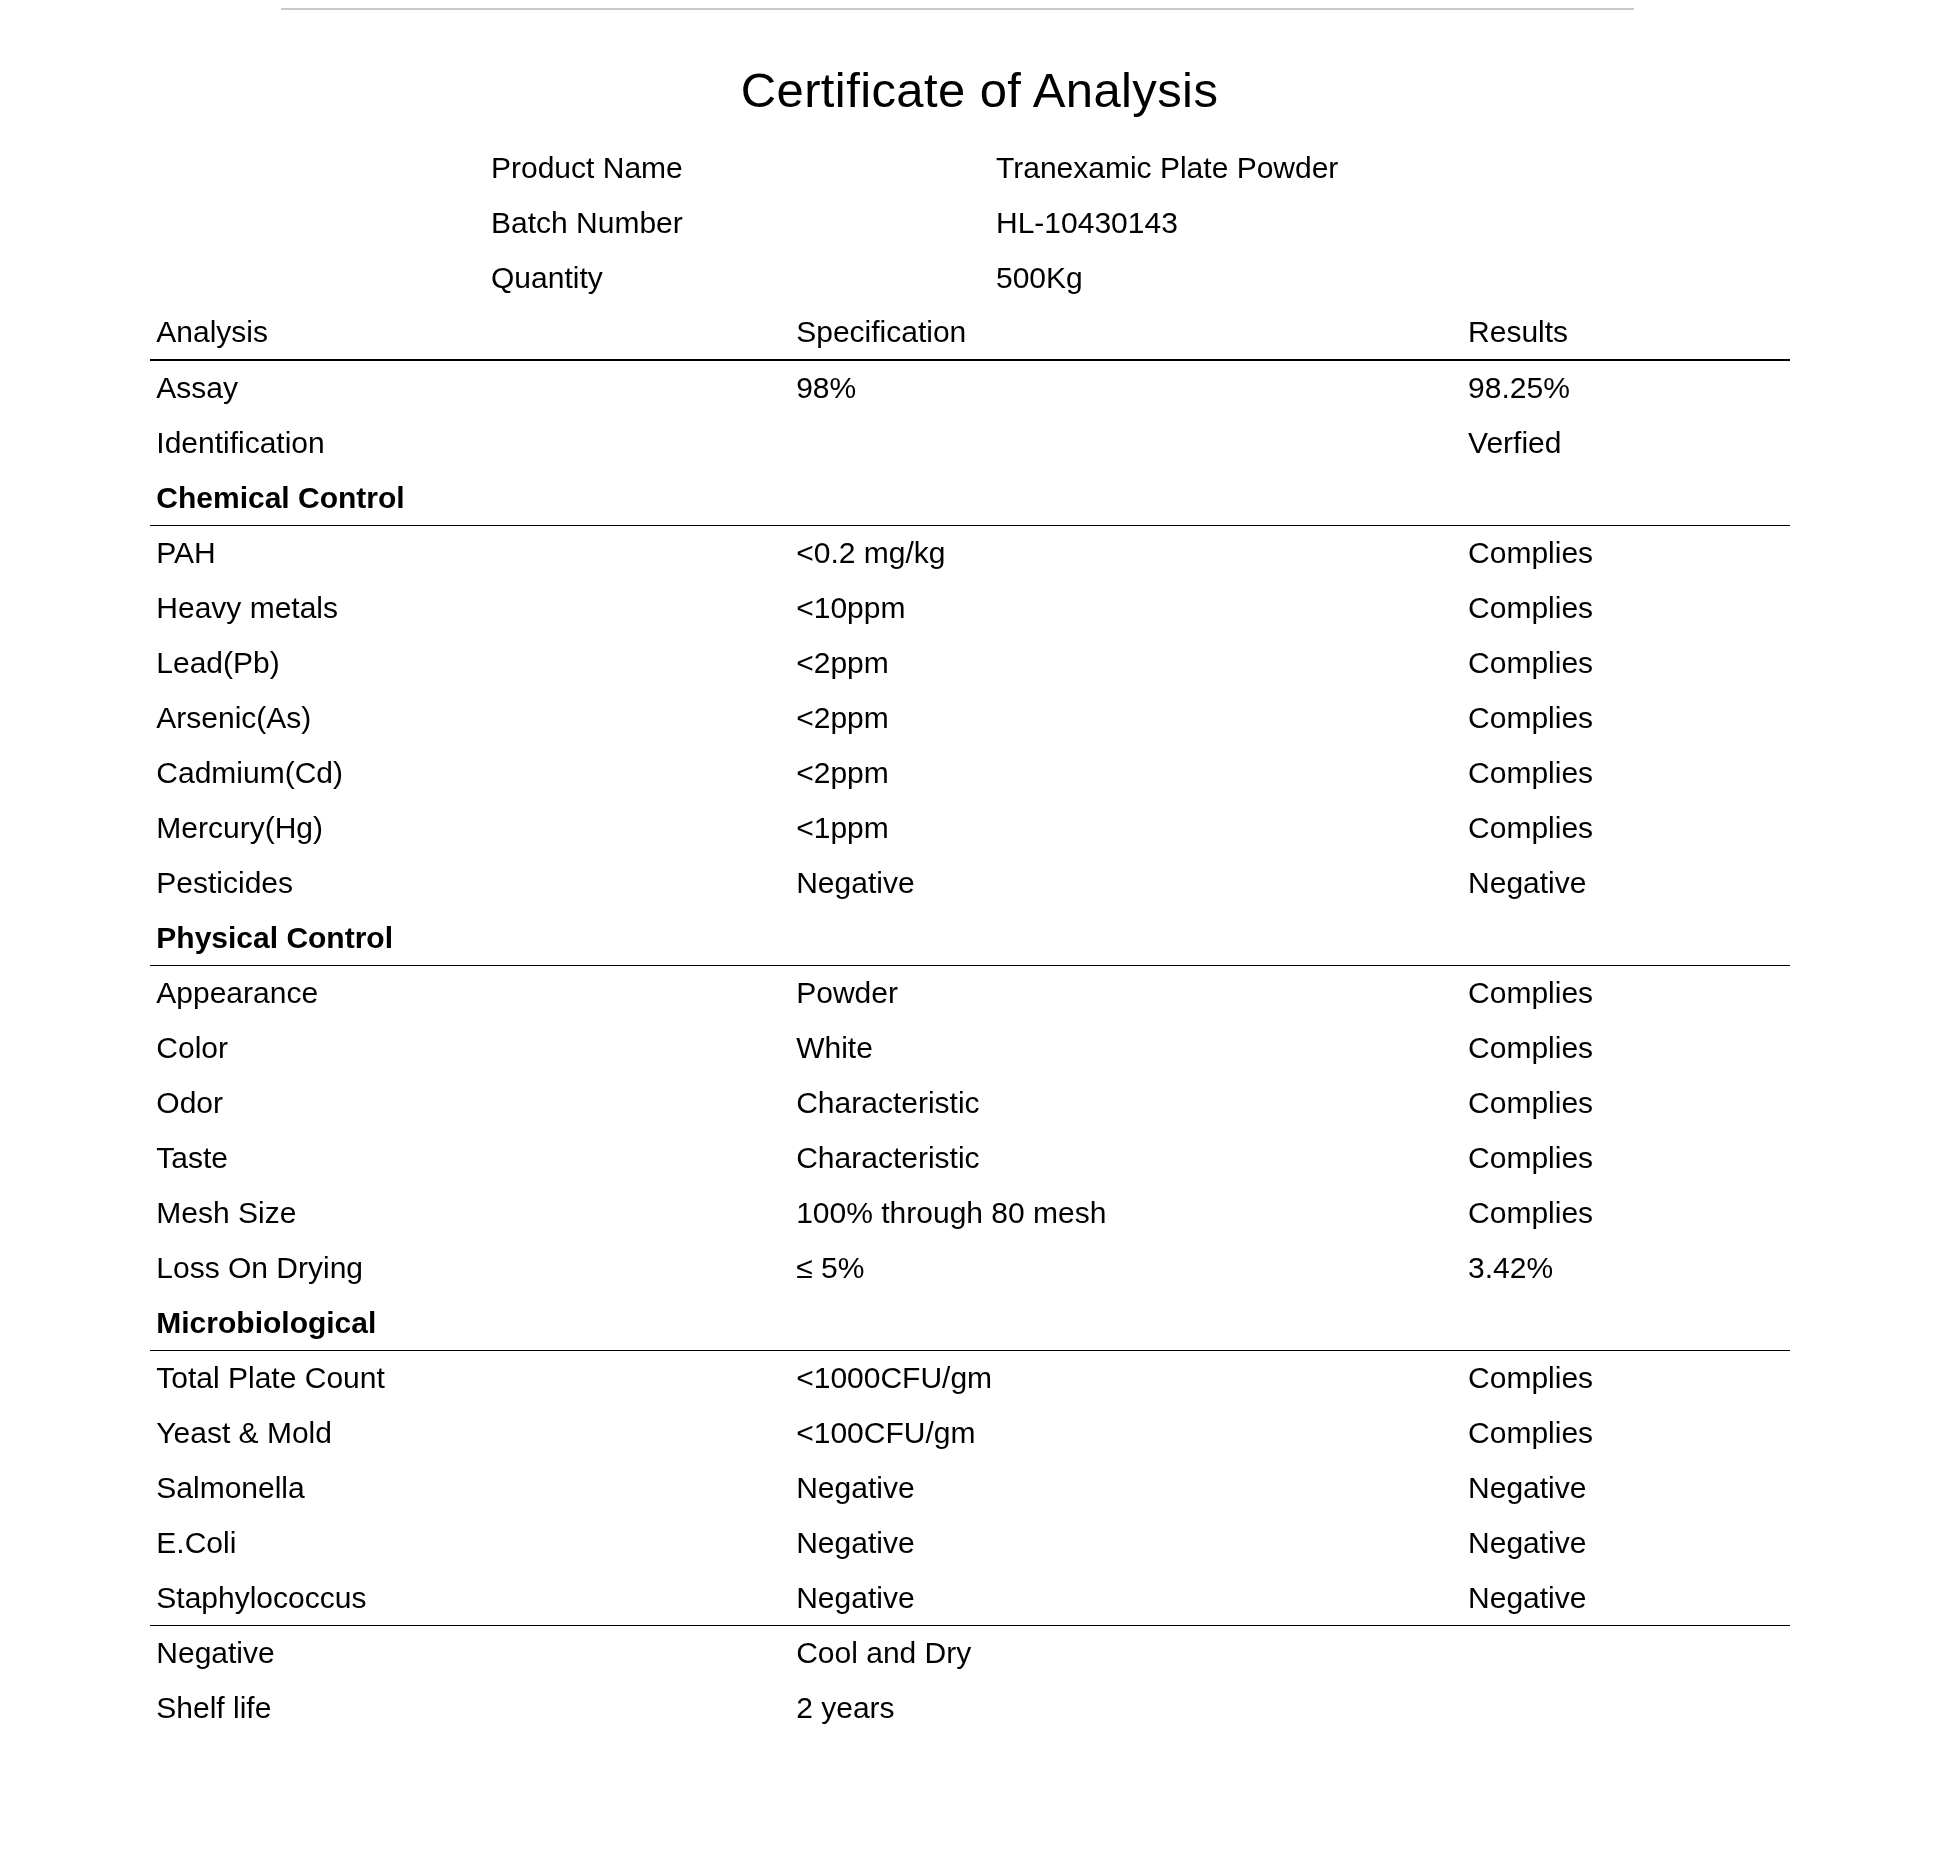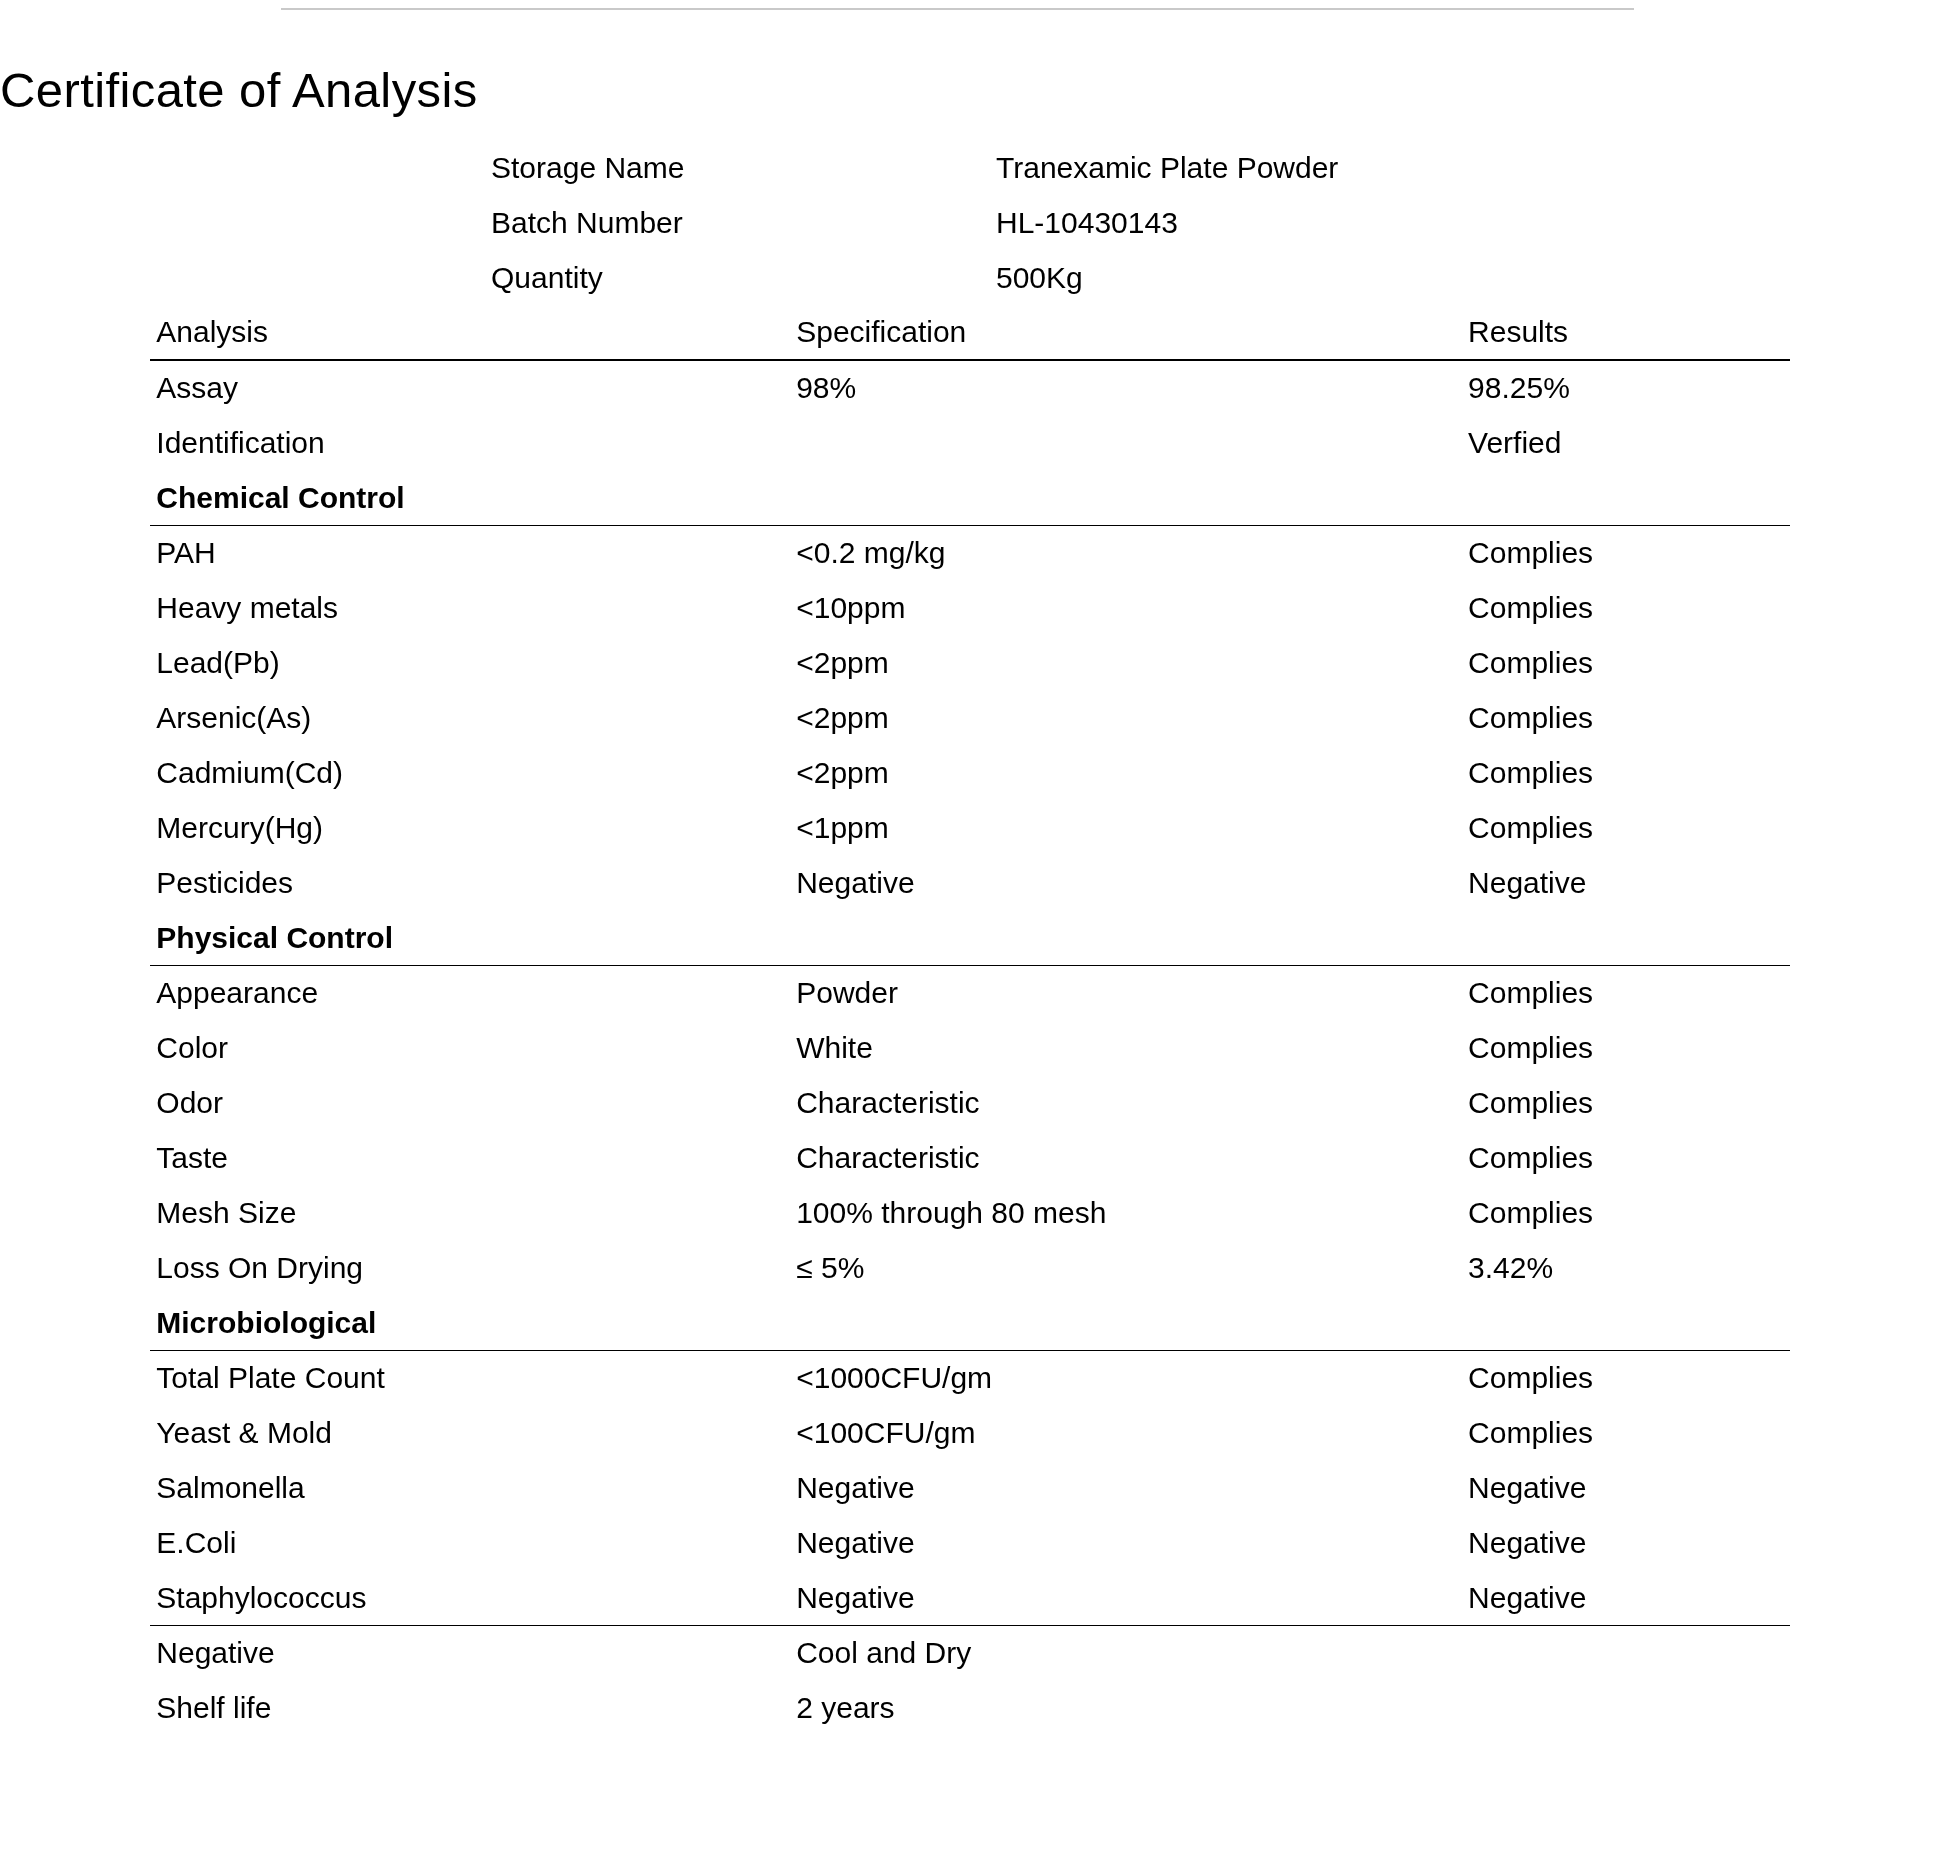--- a/index.html
+++ b/index.html
@@ -15,20 +15,21 @@
   .top-rule {
     position: absolute;
     top: 8px;
     left: 281px;
     width: 1353px;
     height: 2.4px;
     background: #c9c9c9;
   }
   .title {
     margin-top: 60px;
+    text-align: center;
     font-size: 49px;
     font-weight: 400;
     line-height: 60px;
     letter-spacing: 0.4px;
   }
   .product-info {
     margin-top: 20.5px;
     margin-left: 491px;
   }
   .pi-row {
@@ -59,21 +60,21 @@
   .section .c1 { width: 1634px; }
 </style>
 </head>
 <body>
 
 <div class="page">
   <div class="top-rule"></div>
   <h1 class="title">Certificate of Analysis</h1>
   <div class="product-info" id="product-info">
       <div class="pi-row">
-        <div class="pi-label">Storage Name</div>
+        <div class="pi-label">Product Name</div>
         <div class="pi-value">Tranexamic Plate Powder</div>
       </div>
       <div class="pi-row">
         <div class="pi-label">Batch Number</div>
         <div class="pi-value">HL-10430143</div>
       </div>
       <div class="pi-row">
         <div class="pi-label">Quantity</div>
         <div class="pi-value">500Kg</div>
       </div>

